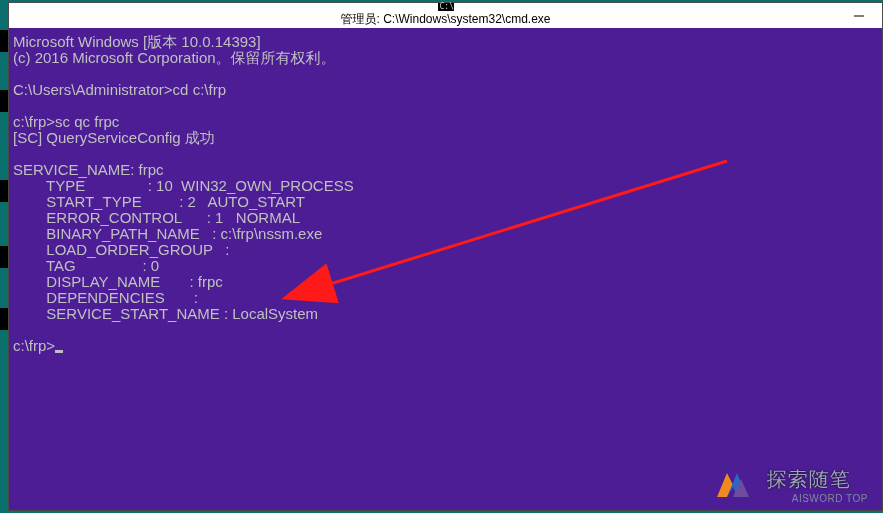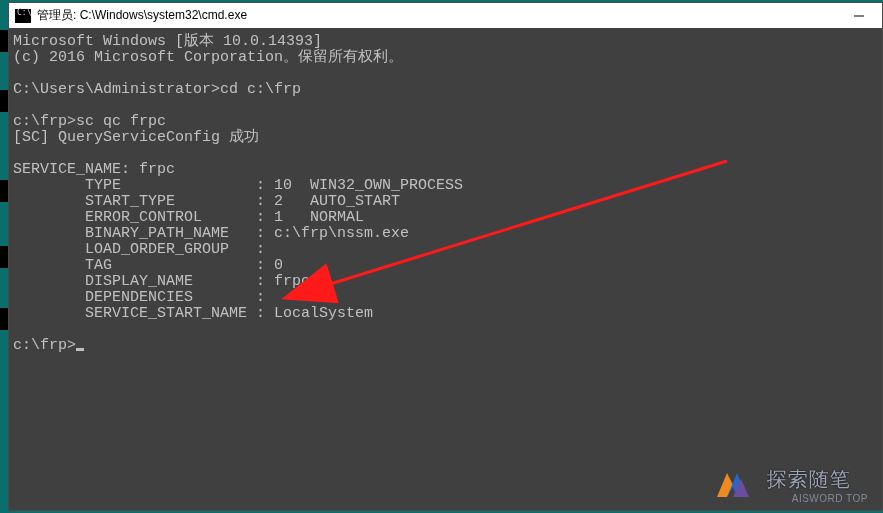--- a/index.html
+++ b/index.html
@@ -1,26 +1,26 @@
 <!DOCTYPE html>
 <html><head>
 <meta charset="utf-8">
 <style>
   html,body{margin:0;padding:0;width:883px;height:513px;overflow:hidden;font-family:"Segoe UI",Arial,sans-serif;background:#0a6f6c;}
   .left-stripe{position:absolute;left:0;top:0;width:8px;height:513px;background:#0a6f6c;z-index:0;}
   .left-stripe .b{position:absolute;left:0;width:8px;height:22px;background:#000;}
   .window{position:absolute;left:8px;top:2px;width:875px;height:509px;background:#000;border:1px solid #4a4a4a;box-sizing:border-box;}
-  .titlebar{height:25px;background:#fff;display:flex;align-items:center;border-bottom:1px solid #888;position:relative;}
+  .titlebar{height:25px;background:#fff;display:flex;align-items:center;border-bottom:1px solid #888;position:relative;flex-direction:column;}
   .title-icon{width:16px;height:14px;margin:0 6px 0 6px;background:#000;position:relative;}
   .title-icon::after{content:"C:\\";position:absolute;left:2px;top:-1px;font-size:8px;color:#ccc;font-family:Consolas,monospace;}
   .title-text{font-size:12px;color:#000;}
   .win-btns{position:absolute;right:0;top:0;height:25px;display:flex;}
   .win-btn{width:46px;height:25px;display:flex;align-items:center;justify-content:center;font-size:12px;color:#000;}
   .win-btn svg{stroke:#000;stroke-width:1;fill:none;}
-  .term{position:absolute;left:0;top:25px;right:0;bottom:0;background:#404040;padding:6px 4px;font-family:Liberation Mono, monospace;font-size:15px;line-height:16px;color:#c0c0c0;white-space:pre;}
+  .term{position:absolute;left:0;top:25px;right:0;bottom:0;background:#4c1d95;padding:6px 4px;font-family:Liberation Sans, sans-serif;font-size:15px;line-height:16px;color:#c0c0c0;white-space:pre;}
   .cursor{display:inline-block;width:8px;height:3px;background:#c0c0c0;vertical-align:-2px;}
   .arrow-annot{position:absolute;pointer-events:none;}
   .watermark{position:absolute;right:14px;bottom:6px;display:flex;align-items:center;gap:14px;}
   .watermark .wm-text{font-family:"Microsoft YaHei",sans-serif;font-size:20px;color:#9aa4b5;text-shadow:0 0 2px #000;letter-spacing:1px;}
   .watermark .wm-sub{font-family:Arial,sans-serif;font-size:10px;color:#7f8a99;letter-spacing:0.5px;margin-left:25px;}
 </style>
 </head>
 <body>
 
 <div class="left-stripe">

